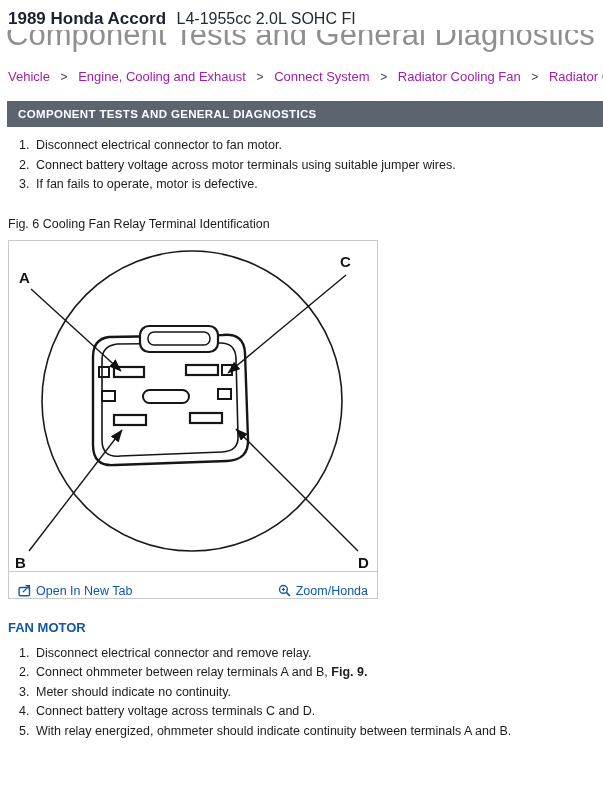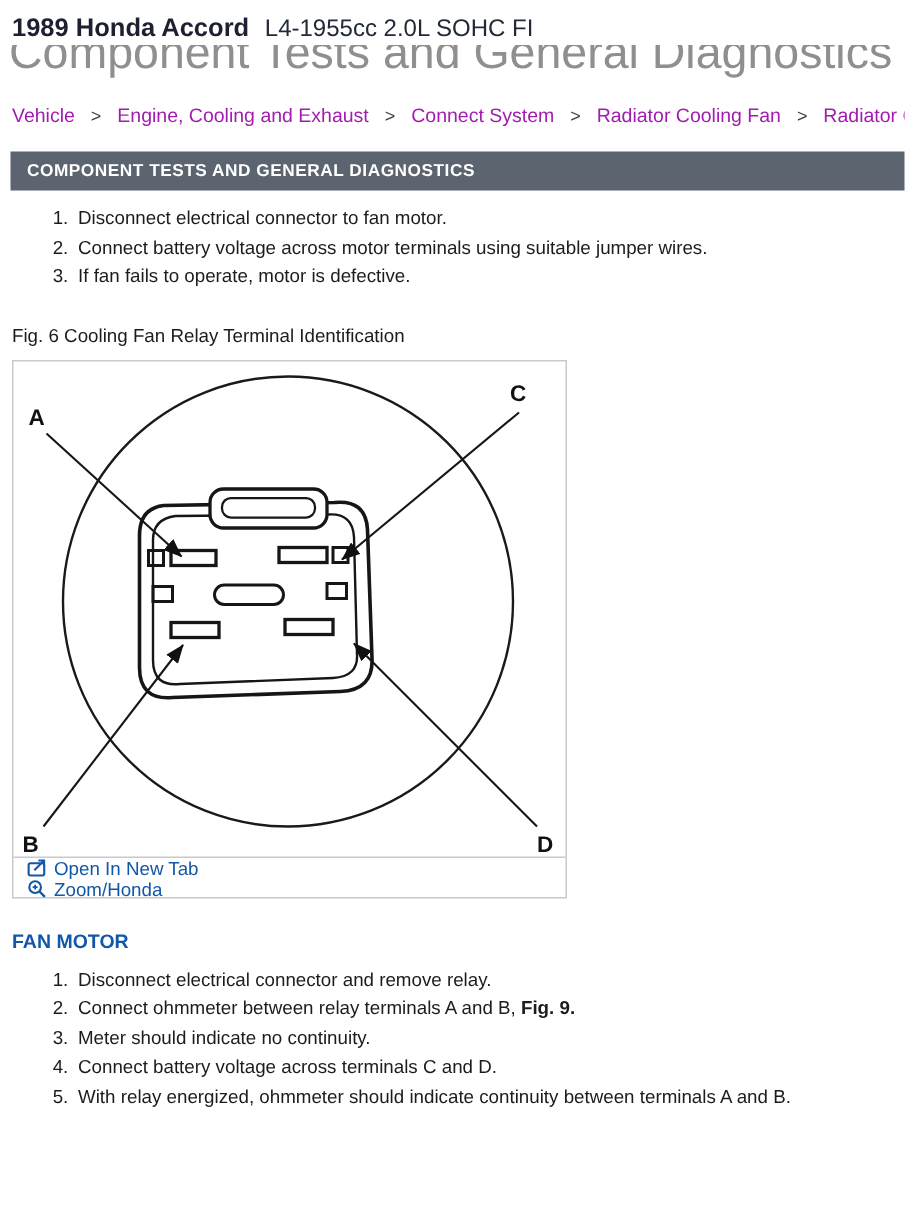--- a/index.html
+++ b/index.html
@@ -23,29 +23,29 @@
   .bar {
     margin: 17px 0 0 7px; background: #5c6470; color: #ffffff;
     font-size: 11.5px; font-weight: bold; letter-spacing: .35px;
     padding: 7px 0 7px 11px;
   }
 
   .content { padding: 0 8px; }
   .h-section { margin: 21px 0 0 0; font-size: 13px; font-weight: bold; color: #111; }
   .h-section.blue { color: #1358a8; }
   ol.steps { margin: 9px 0 0 0; padding-left: 25px; font-size: 12.5px; line-height: 19.5px; color: #1c1c1c; }
-  ol.steps li { padding-left: 3px; margin-left: 16px; }
+  ol.steps li { padding-left: 3px; }
 
   .fig-caption { margin: 22px 0 0 0; font-size: 12.5px; color: #1c1c1c; }
 
   .figure-box { margin-top: 9px; width: 370px; border: 1px solid #c6cacd; background: #fff; }
   .fig-canvas { display: block; width: 368px; height: 330px; }
   .fig-footer {
     border-top: 1px solid #c6cacd; height: 27px;
-    display: flex; align-items: flex-start; justify-content: space-between; padding: 0 9px; flex-direction: column;
+    display: flex; align-items: flex-end; justify-content: space-between; padding: 0 9px;
   }
   .fig-link { display: flex; align-items: center; gap: 5px; color: #1358a8; font-size: 12.5px; text-decoration: none; cursor: pointer; }
   .fig-link svg { display: block; }
 </style>
 </head>
 <body>
 
 <div>
 
   <div class="top">

